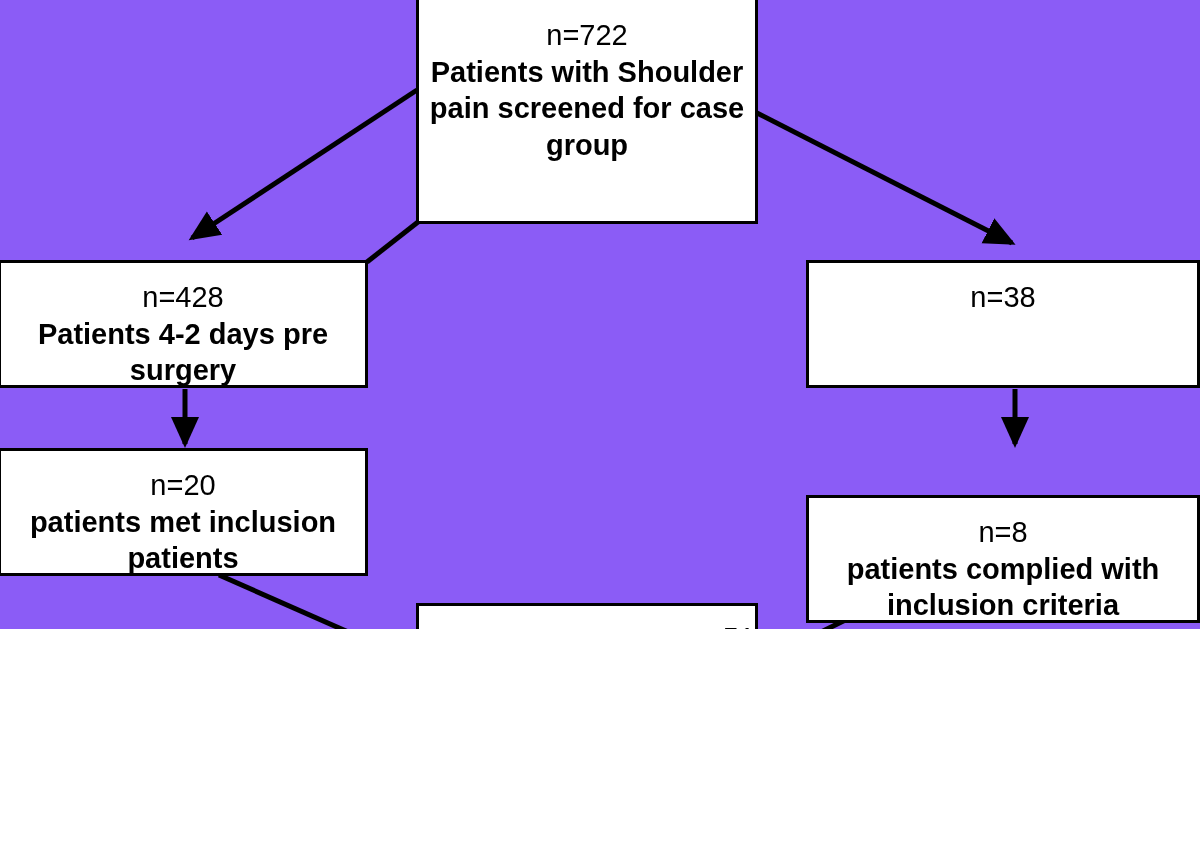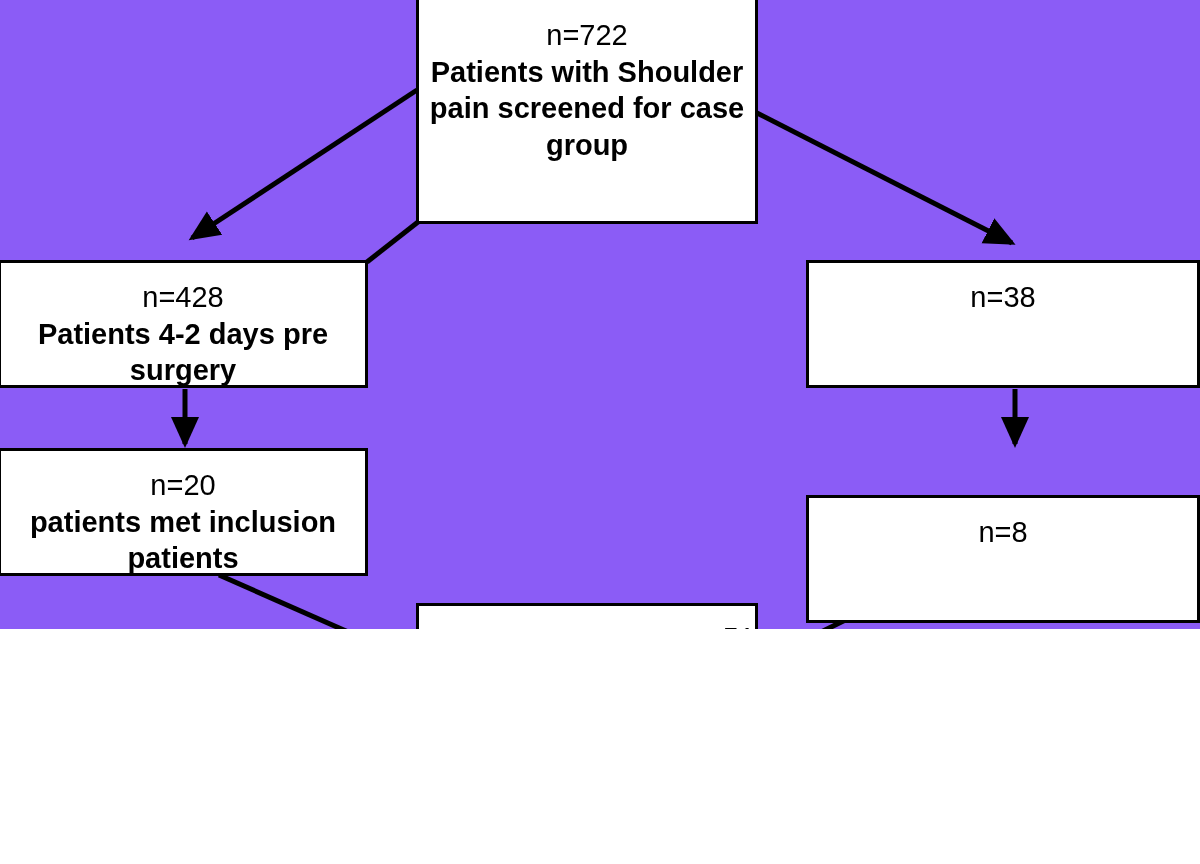--- a/index.html
+++ b/index.html
@@ -124,20 +124,21 @@
     <span class="node-count">n=38</span>
   </div>
 
   <div class="node" id="node-met-inclusion">
     <span class="node-count">n=20</span>
     <span class="node-label">patients met inclusion patients</span>
   </div>
 
   <div class="node" id="node-complied-inclusion">
     <span class="node-count">n=8</span>
+    <span class="node-label">patients complied with inclusion criteria</span>
   </div>
 
   <div class="node" id="node-collective">
     <span class="node-count">n=51</span>
   </div>
 
   <div class="node" id="node-agreed">
     <span class="node-count">n=30</span>
   </div>
 

